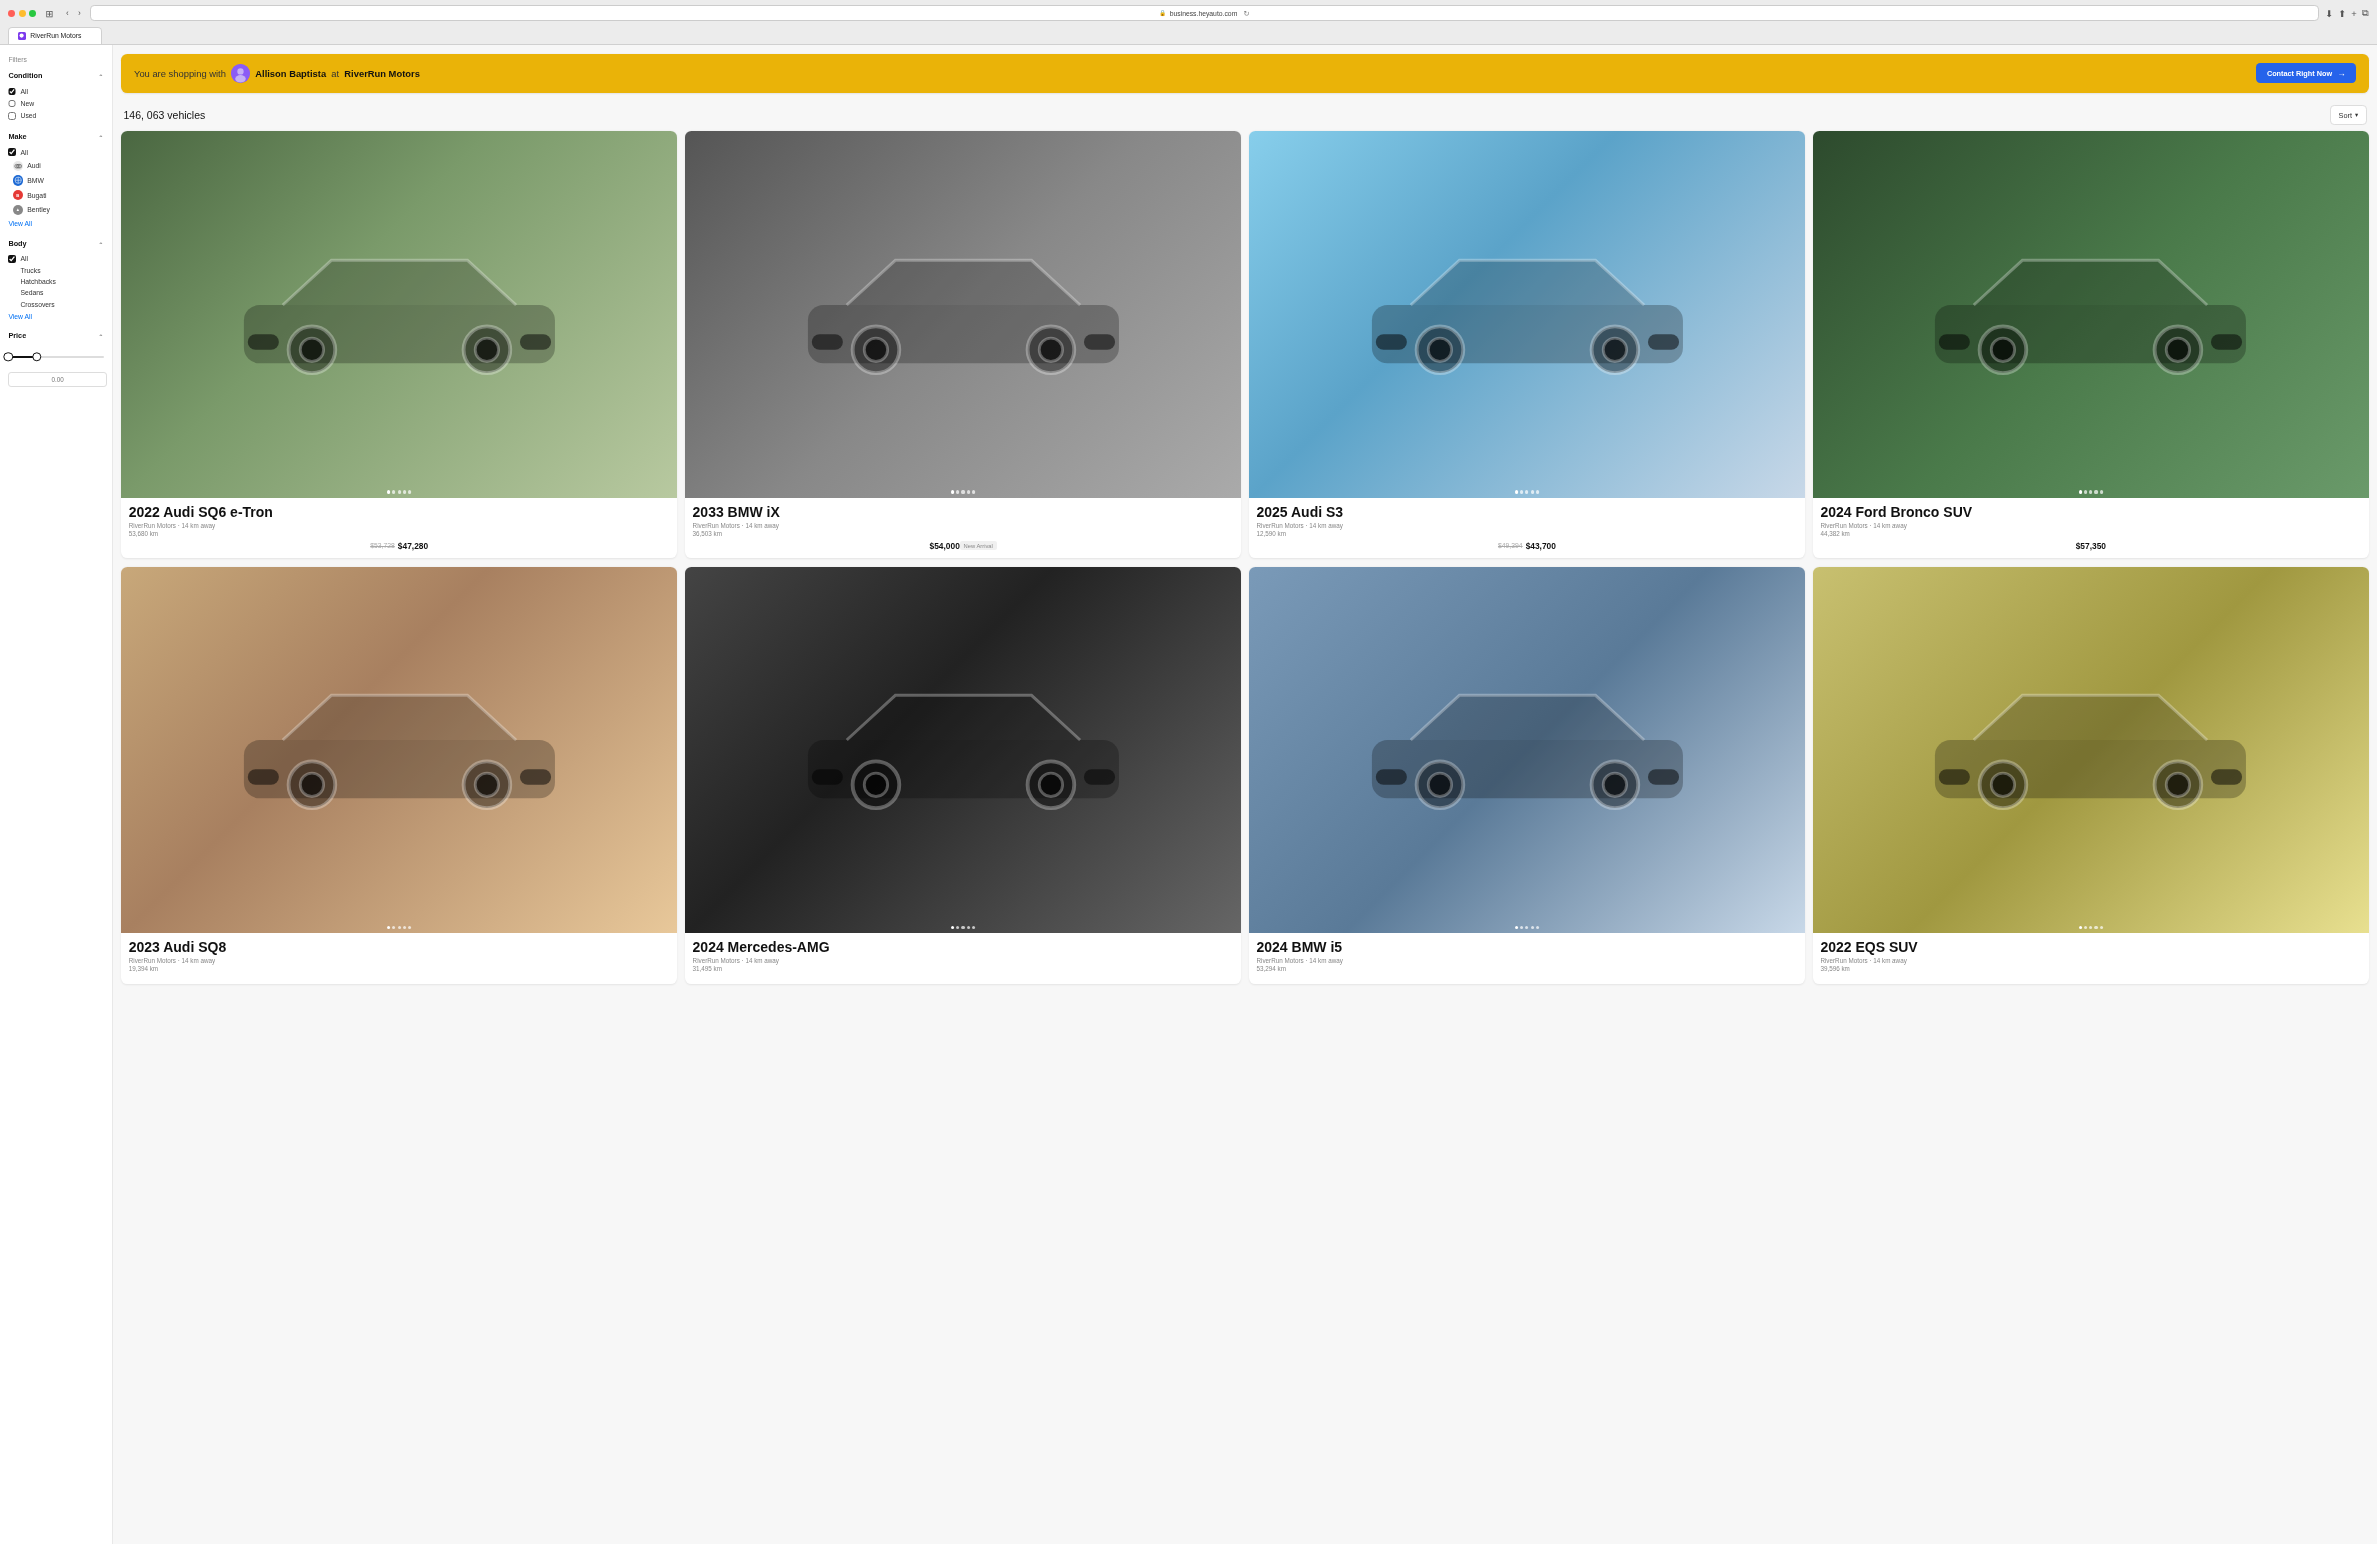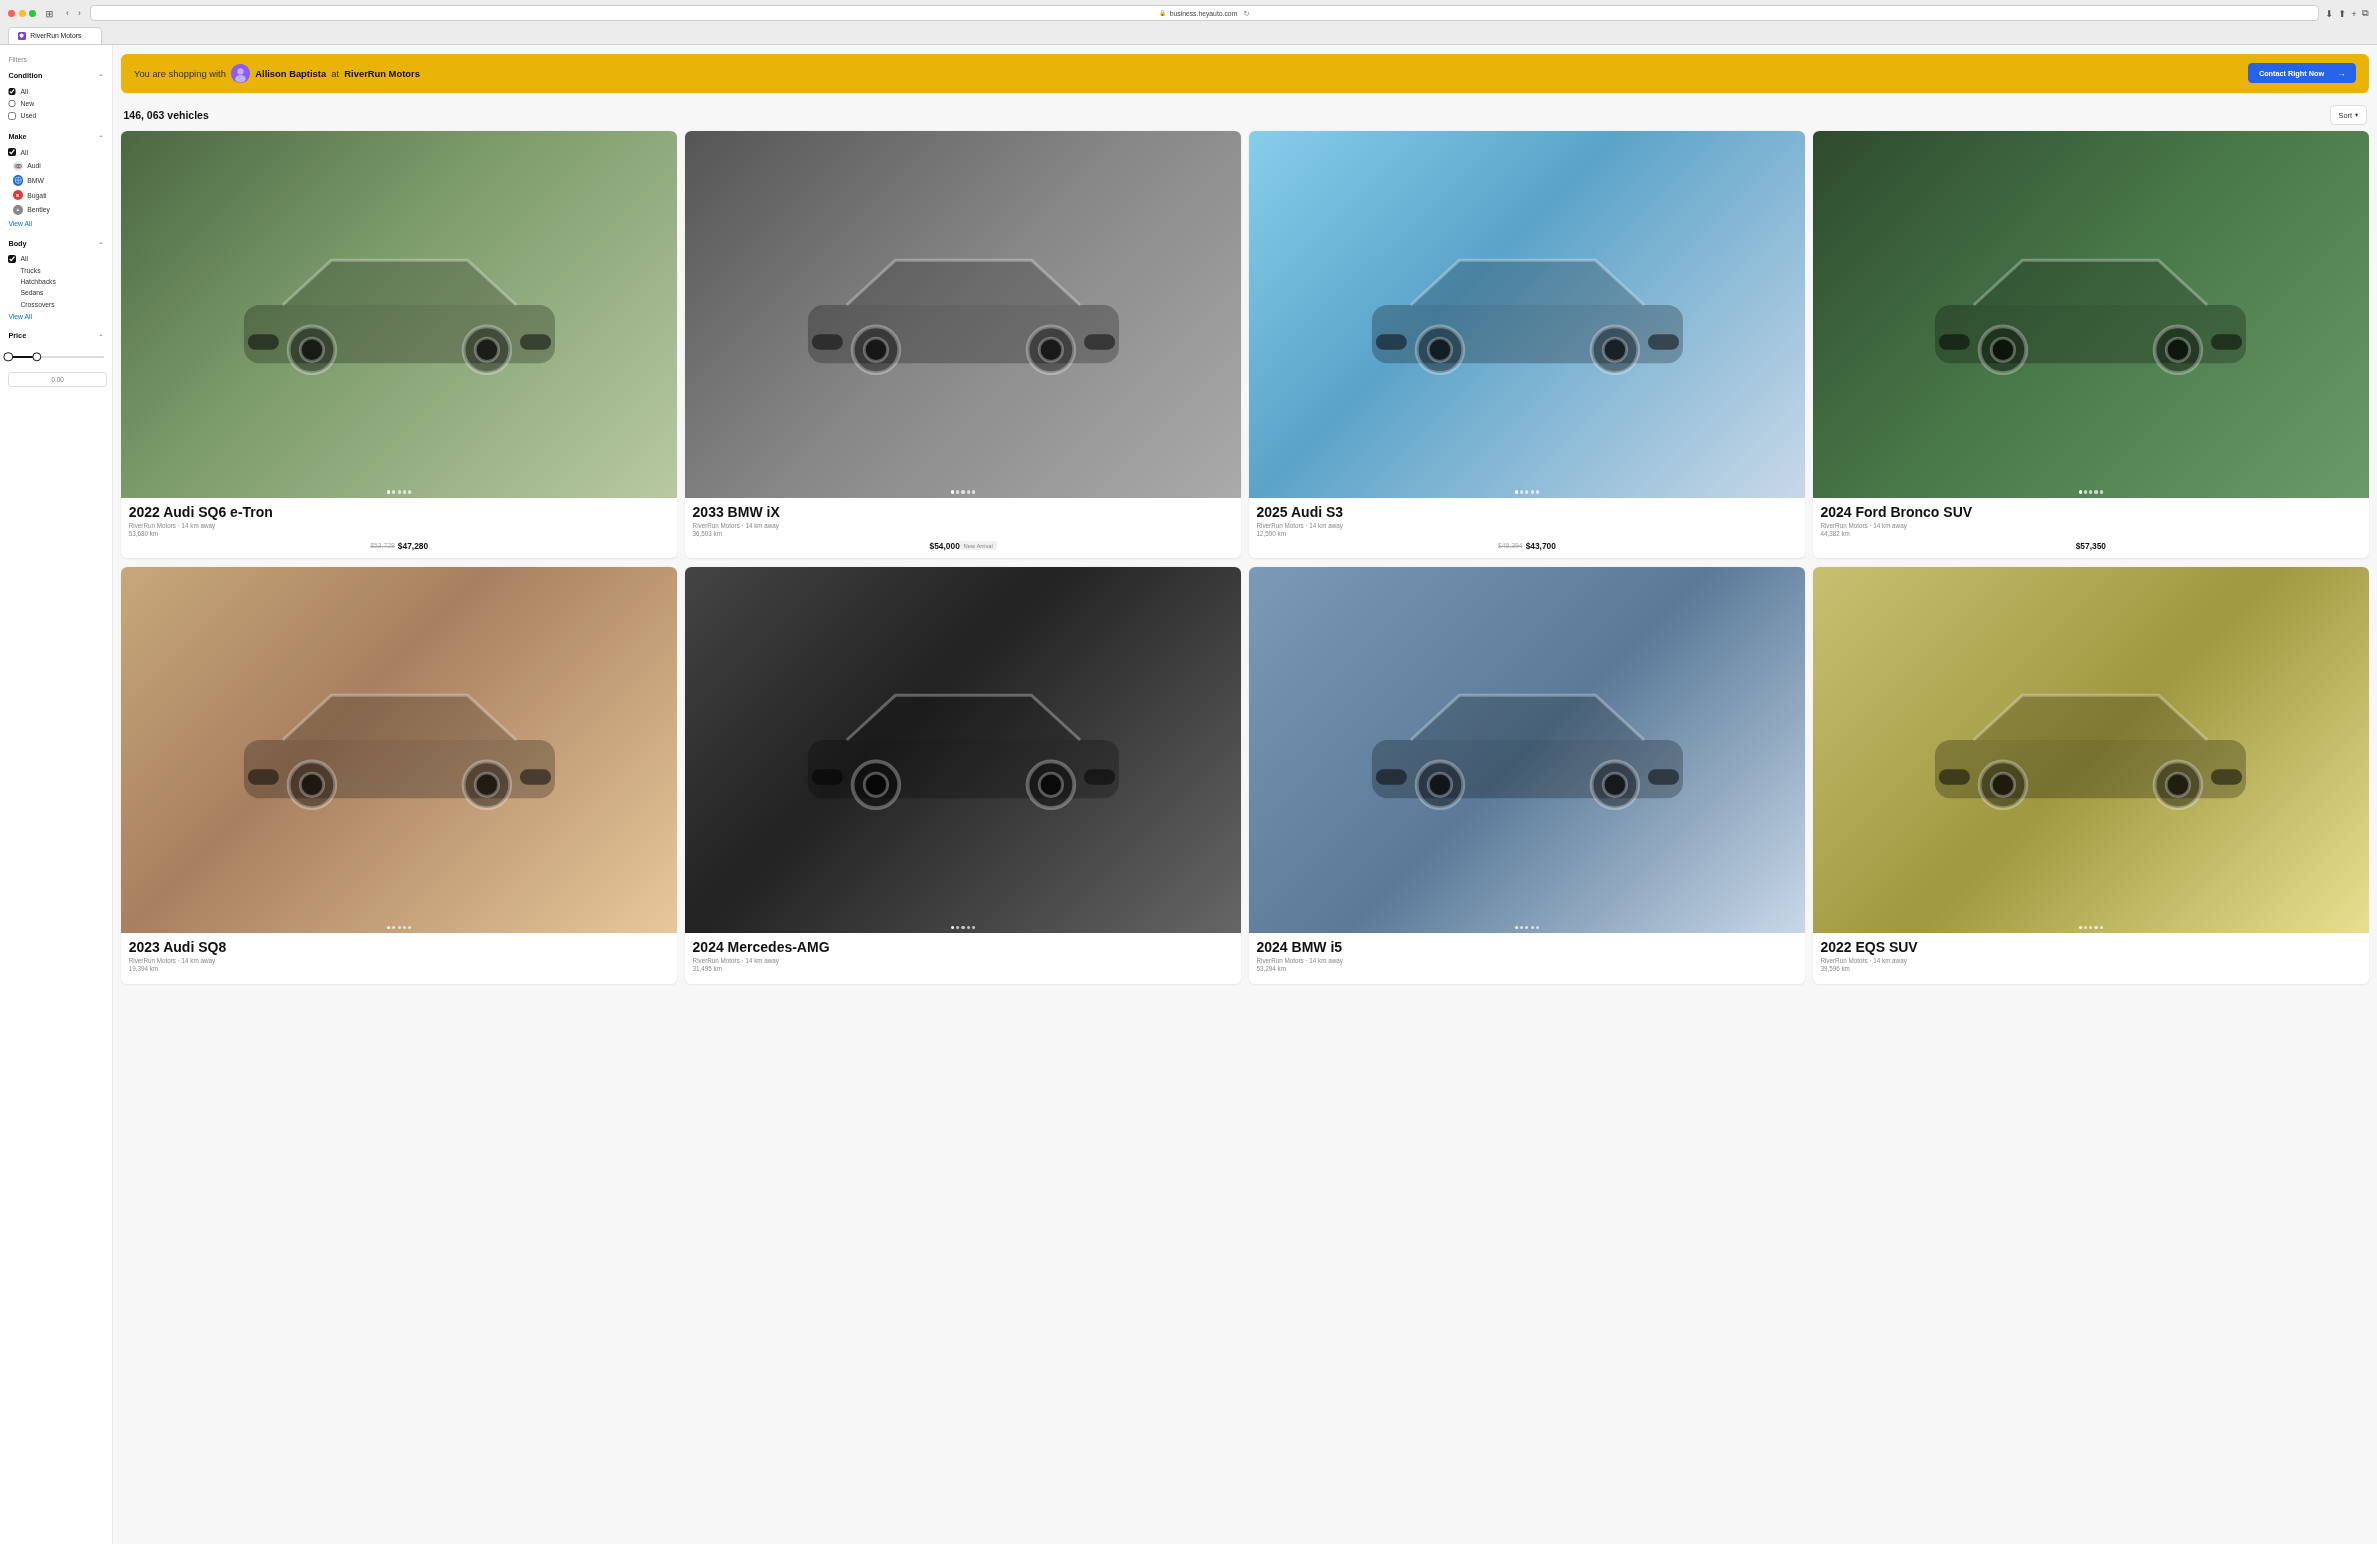--- a/index.html
+++ b/index.html
@@ -123,30 +123,30 @@
     .banner-text { font-size: 9.4px; color: #333; display: flex; align-items: center; gap: 5.2px; }
     .banner-text strong { color: #111; }
     .avatar-circle {
       width: 19px; height: 19px; border-radius: 50%; background: #8b5cf6;
       overflow: hidden; display: inline-flex; align-items: center; justify-content: center;
       flex-shrink: 0;
     }
     .contact-btn {
       background: #2563eb; color: #fff; border: none; border-radius: 4.2px;
       padding: 5.2px 10.5px; font-size: 7.3px; font-weight: 600; cursor: pointer;
-      display: flex; align-items: center; gap: 13px; white-space: nowrap; margin-left: 48px;
+      display: flex; align-items: center; gap: 5px; white-space: nowrap; margin-left: 48px;
     }
     .contact-btn-arrow { font-size: 8.4px; }
 
     
     .results-header {
       display: flex; justify-content: space-between; align-items: center;
       padding: 4.2px 10.5px 6.3px;
     }
-    .results-count { font-size: 10.5px; font-weight: 700; color: #111; }
+    .results-count { font-size: 10.5px; font-weight: 400; color: #111; }
     .sort-btn {
       background: #fff; border: 0.5px solid #ddd; border-radius: 4.2px;
       padding: 4.2px 7.3px; font-size: 7.3px; cursor: pointer; display: flex;
       gap: 3.1px; color: #333; font-weight: 500;
     }
     .sort-chevron { font-size: 6.3px; }
 
     
     .vehicle-grid {
       display: grid; grid-template-columns: repeat(4, 1fr);

